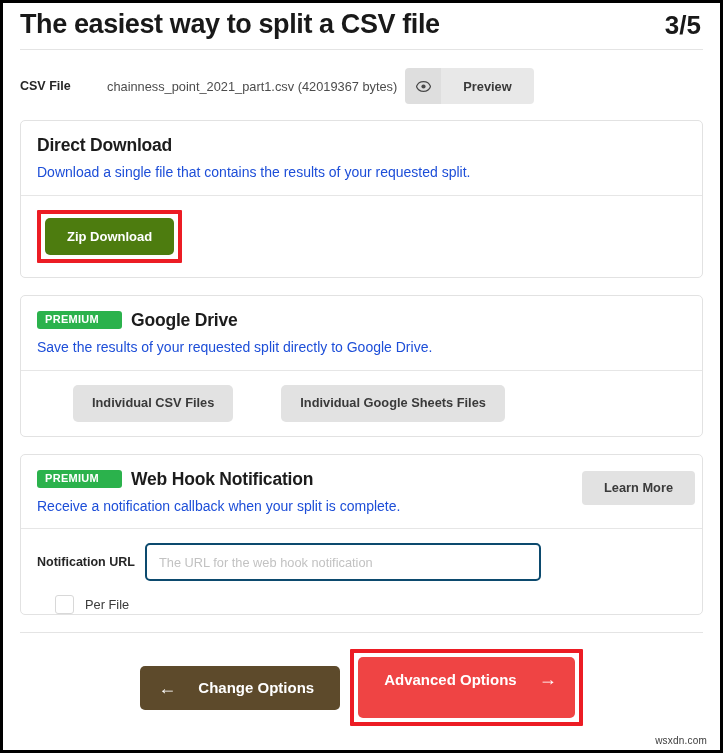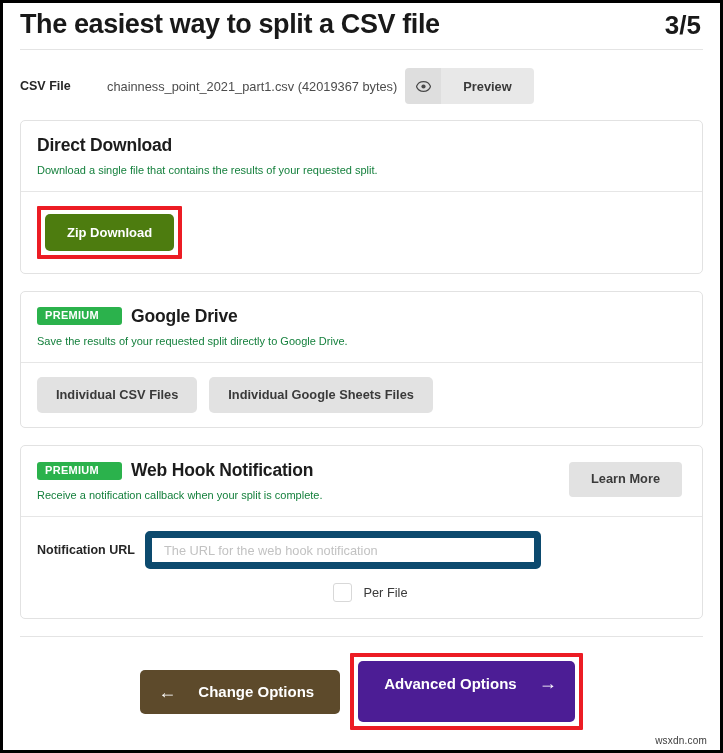--- a/index.html
+++ b/index.html
@@ -127,40 +127,40 @@
     border-radius: 3px;
     line-height: 1;
   }
   .card-title {
     font-size: 17.5px;
     font-weight: bold;
     color: #1c1c1c;
     letter-spacing: -0.2px;
   }
   .card-desc {
-    font-size: 11px;
-    color: #15803d;
+    font-size: 14px;
+    color: #1d4ed8;
     margin-top: 7px;
     line-height: 1.35;
   }
   .card-divider {
     height: 1px;
     background: #e6e6e6;
   }
   .card-footer {
     padding: 14px 16px;
     display: flex;
     align-items: center;
     gap: 12px;
   }
 
   
   .learn-more {
     position: absolute;
-    right: 20px;
+    right: 7px;
     top: 16px;
     background: #e2e2e2;
     border-radius: 4px;
     padding: 11px 22px;
     font-size: 12.8px;
     font-weight: bold;
     color: #3a3a3a;
     line-height: 1;
   }
 
@@ -177,20 +177,21 @@
   }
   .btn-gray {
     background: #e2e2e2;
     color: #3a3a3a;
     font-size: 12.8px;
     font-weight: bold;
     border-radius: 5px;
     padding: 12px 19px;
     line-height: 1;
     display: inline-block;
+    margin-left: 36px;
   }
 
   
   .annot {
     position: relative;
     display: inline-block;
     border: 4px solid #ec1c24;
     padding: 4px;
     background: #ffffff;
     border-radius: 1px;
@@ -207,38 +208,36 @@
     font-size: 12.5px;
     font-weight: bold;
     color: #262626;
     width: 108px;
     flex: none;
   }
   .text-input {
     flex: 1;
     max-width: 396px;
     height: 38px;
-    border: 7px solid #0c4a6e;
+    border: 2px solid #0c4a6e;
     border-radius: 5px;
     background: #ffffff;
     font-family: "Liberation Sans", sans-serif;
     font-size: 12.8px;
     color: #3a3a3a;
     padding: 0 12px;
     box-sizing: border-box;
     outline: none;
   }
   .text-input::placeholder { color: #c2c2c2; }
   .check-row {
     display: flex;
     align-items: center;
     padding: 0 16px;
     margin-top: 14px;
-    margin-bottom: 16px;
-    justify-content: center;
   }
   .checkbox {
     width: 17px;
     height: 17px;
     border: 1px solid #d8d8d8;
     border-radius: 3px;
     background: #fff;
     margin-left: 18px;
     flex: none;
   }
@@ -271,21 +270,21 @@
     font-weight: bold;
     line-height: 1;
   }
   .nav-back {
     background: #5d4a2b;
     padding: 0 26px 0 18px;
     gap: 22px;
     margin-right: 10px;
   }
   .nav-next {
-    background: #4c1d95;
+    background: #ef4444;
     padding: 0 18px 17px 26px;
     gap: 22px;
   }
   .arrow { font-size: 18px; line-height: 1; display:block; }
 
   .watermark {
     position: absolute;
     right: 13px;
     bottom: 4px;
     font-size: 10px;

